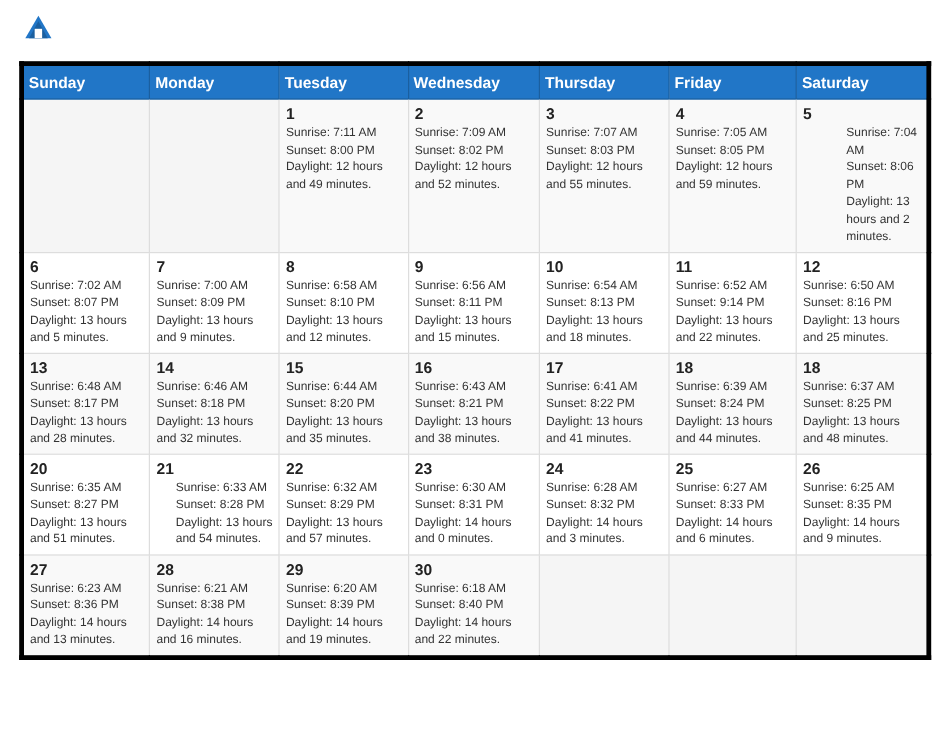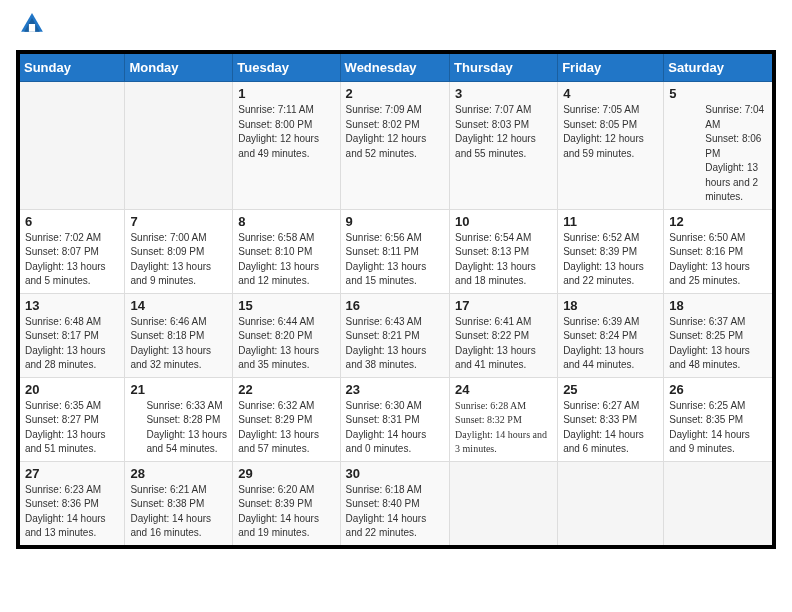--- a/index.html
+++ b/index.html
@@ -192,21 +192,21 @@
           </td>
           <td>
             <span class="day-number">10</span>
             <div class="day-info" style="white-space: pre-line;">Sunrise: 6:54 AM
 Sunset: 8:13 PM
 Daylight: 13 hours and 18 minutes.</div>
           </td>
           <td>
             <span class="day-number">11</span>
             <div class="day-info" style="white-space: pre-line;">Sunrise: 6:52 AM
-Sunset: 8:39 PM
+Sunset: 9:14 PM
 Daylight: 13 hours and 22 minutes.</div>
           </td>
           <td>
             <span class="day-number">12</span>
             <div class="day-info" style="white-space: pre-line;">Sunrise: 6:50 AM
 Sunset: 8:16 PM
 Daylight: 13 hours and 25 minutes.</div>
           </td>
         </tr>
         <tr>
@@ -273,21 +273,21 @@
 Daylight: 13 hours and 57 minutes.</div>
           </td>
           <td>
             <span class="day-number">23</span>
             <div class="day-info" style="white-space: pre-line;">Sunrise: 6:30 AM
 Sunset: 8:31 PM
 Daylight: 14 hours and 0 minutes.</div>
           </td>
           <td>
             <span class="day-number">24</span>
-            <div class="day-info" style="white-space: pre-line; font-family: Liberation Serif, serif;">Sunrise: 6:28 AM
+            <div class="day-info" style="white-space: pre-line;">Sunrise: 6:28 AM
 Sunset: 8:32 PM
 Daylight: 14 hours and 3 minutes.</div>
           </td>
           <td>
             <span class="day-number">25</span>
             <div class="day-info" style="white-space: pre-line;">Sunrise: 6:27 AM
 Sunset: 8:33 PM
 Daylight: 14 hours and 6 minutes.</div>
           </td>
           <td>

